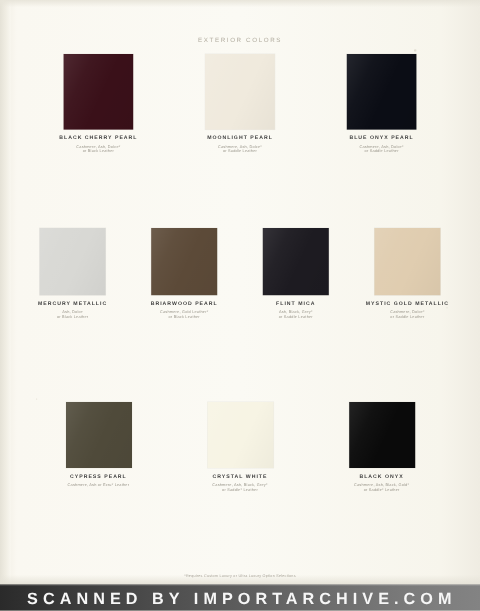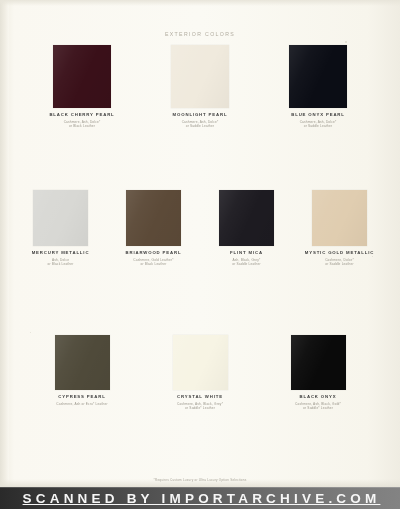--- a/index.html
+++ b/index.html
@@ -164,21 +164,20 @@
     overflow: hidden;
   }
   .banner-text {
     font-size: 13.5px;
     font-weight: 700;
     letter-spacing: 4.2px;
     color: #f6f6f6;
     font-family: "Liberation Sans", sans-serif;
     white-space: nowrap;
     padding-left: 3px;
-    text-decoration: underline;
   }
   .banner-top-line {
     position: absolute;
     left: 0; top: 0;
     width: 400px; height: 1px;
     background: rgba(255,255,255,0.18);
   }
   .speck {
     position: absolute;
     background: #cfcabb;

